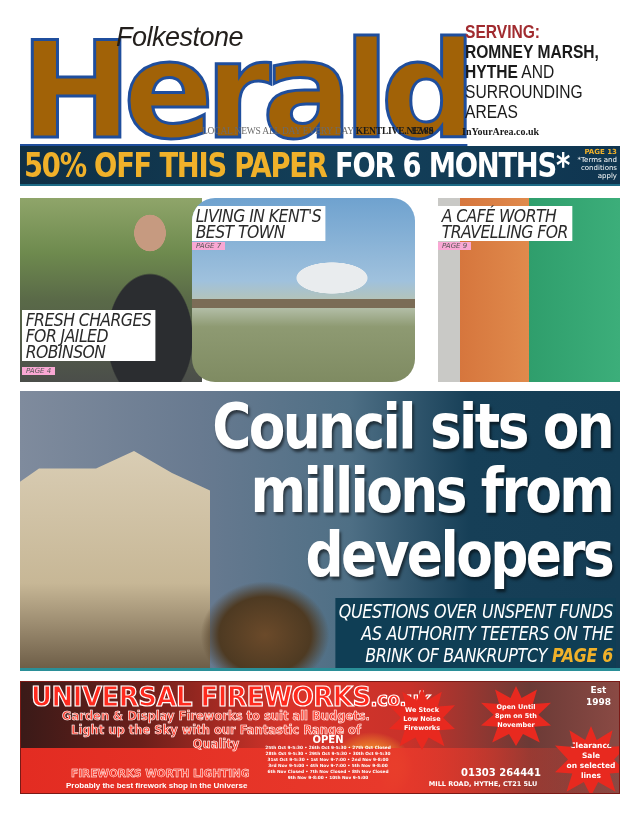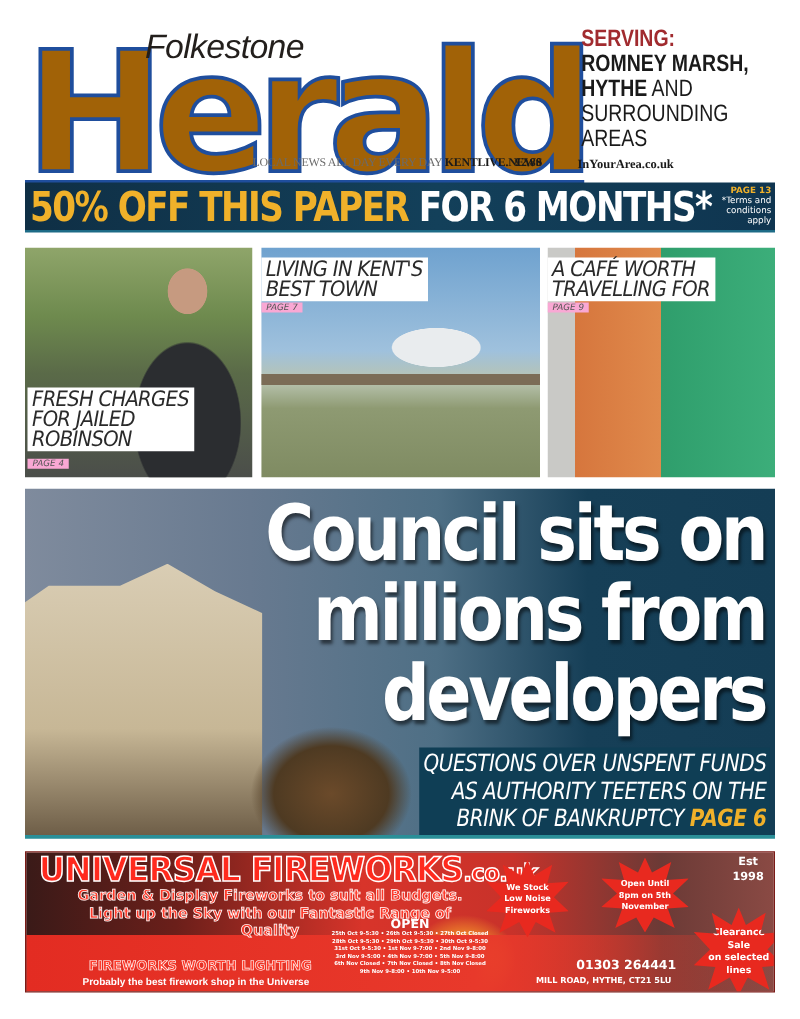--- a/index.html
+++ b/index.html
@@ -78,21 +78,21 @@
   #t1 { left: 20px; width: 182px; }
   #t1 .photo {
     background:
       radial-gradient(ellipse 26px 30px at 130px 35px, #c69a80 60%, transparent 62%),
       radial-gradient(ellipse 60px 90px at 130px 140px, #2b2d30 70%, transparent 72%),
       linear-gradient(180deg, #8fa56a 0%, #6e8a4e 30%, #5a6a48 55%, #4b4e4a 100%);
   }
   #t1 .label { left: 2px; top: 112px; }
   #t1 .pageref { left: 2px; top: 169px; }
 
-  #t2 { left: 209px; width: 223px; }
+  #t2 { left: 192px; width: 223px; border-radius: 23px; }
   #t2 .photo {
     background:
       linear-gradient(180deg, transparent 0, transparent 55%, #7b6c56 55%, #7b6c56 60%, transparent 60%),
       radial-gradient(ellipse 50px 22px at 140px 80px, #e9ecee 70%, transparent 72%),
       linear-gradient(180deg, #6fa2cf 0%, #9fc1dd 45%, #b9c4b0 58%, #8e9a72 70%, #7f8b62 100%);
   }
   #t2 .label { left: 0; top: 8px; }
   #t2 .pageref { left: 0; top: 44px; }
 
   #t3 { left: 438px; width: 182px; }

